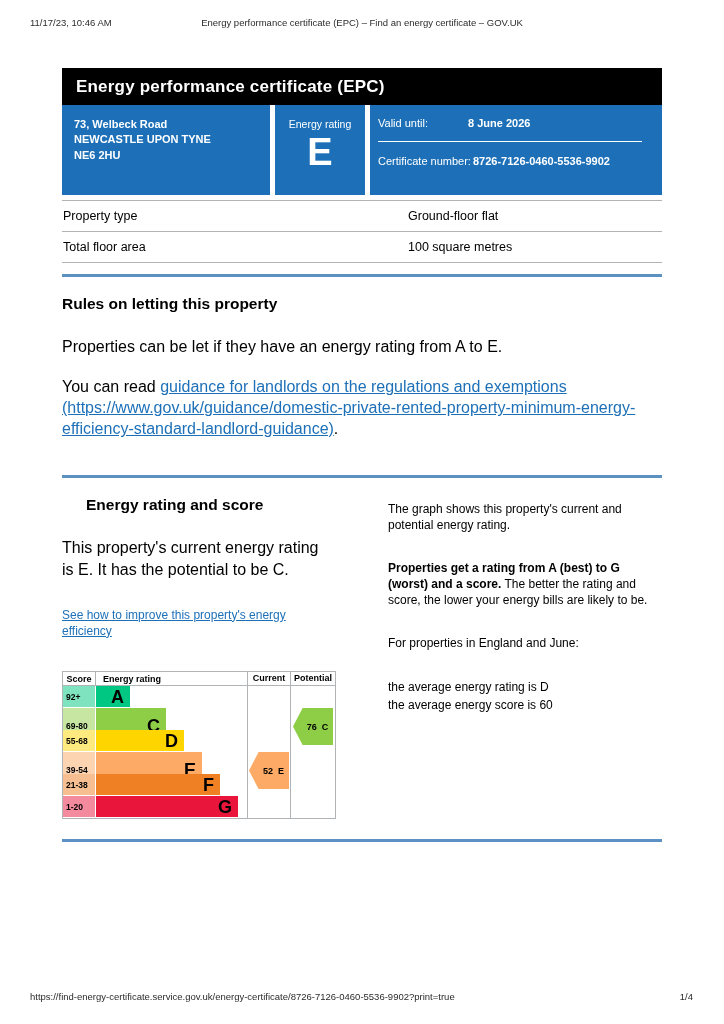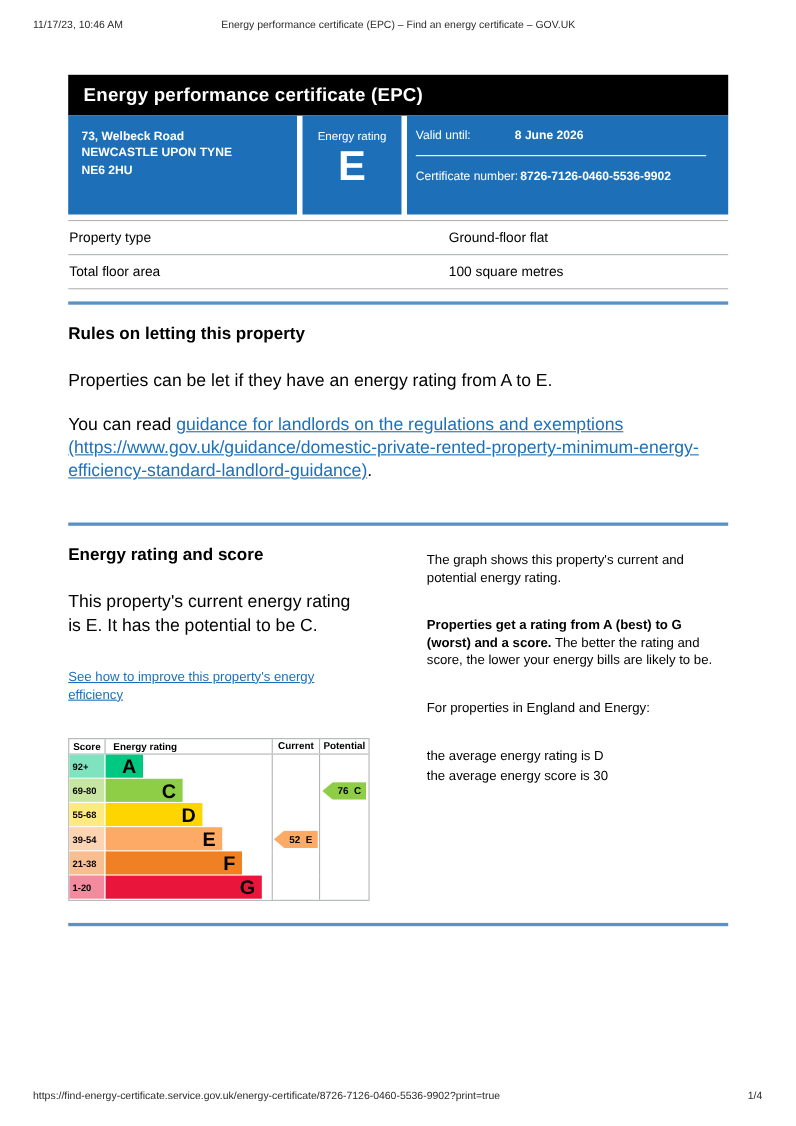--- a/index.html
+++ b/index.html
@@ -46,42 +46,42 @@
 
   h2.section-heading{font-size:15.5px;font-weight:bold;margin:18px 0 23px 0;}
   p.body-text{font-size:16px;line-height:1.32;margin:0 0 19px 0;overflow-wrap:break-word;}
   a.gov-link{color:#1d70b8;text-decoration:underline;}
 
   .letting-section .para2{margin-bottom:36px;}
 
   
   .rating-cols{display:flex;margin-top:16px;}
   .rating-left{flex:0 0 285px;}
-  .rating-left h2{margin-top:2px;}
+  .rating-left h2{margin-top:2px;margin-left:24px;}
   .rating-left .intro{width:272px;margin-bottom:27px;}
   .rating-left .improve-link{display:block;width:260px;font-size:12px;line-height:1.35;margin-bottom:32px;}
   .rating-right{flex:1;margin-left:41px;margin-top:8px;width:274px;}
   .rating-right p{margin:0 0 27px 0;font-size:12px;line-height:1.32;}
   .rating-right .avg-block{margin-top:13px;font-size:12px;line-height:1.5;}
 
   
   .epc-table{width:274px;border:1px solid #b1b4b6;box-sizing:border-box;background:#fff;}
   .epc-header{display:grid;grid-template-columns:32px 1fr 43px 45px;
     border-bottom:1px solid #b1b4b6;font-weight:bold;font-size:9px;height:13px;align-items:center;}
   .epc-header .h-score{text-align:center;}
   .epc-header .h-rating{padding-left:7px;border-left:1px solid #b1b4b6;height:100%;display:flex;align-items:center;box-sizing:border-box;}
   .epc-header .h-col{text-align:center;border-left:1px solid #b1b4b6;height:100%;line-height:13px;box-sizing:border-box;}
   .epc-row{display:grid;grid-template-columns:32px 1fr 43px 45px;height:22px;}
   .epc-score{font-weight:bold;font-size:8.5px;display:flex;align-items:center;padding-left:3px;
     border-bottom:1px solid #fff;box-sizing:border-box;}
   .epc-rating-cell{border-bottom:1px solid #fff;border-left:1px solid #fff;box-sizing:border-box;}
   .epc-bar{height:100%;display:flex;align-items:center;justify-content:flex-end;padding-right:6px;box-sizing:border-box;}
   .epc-letter{font-weight:bold;font-size:18px;line-height:1;}
   .epc-col-cell{border-left:1px solid #b1b4b6;display:flex;align-items:center;justify-content:center;box-sizing:border-box;}
-  .epc-arrow{width:40px;height:16px;display:flex;align-items:center;justify-content:center;
+  .epc-arrow{width:40px;height:37px;display:flex;align-items:center;justify-content:center;
     padding-left:9px;box-sizing:border-box;font-weight:bold;font-size:9px;
     clip-path:polygon(0 50%,24% 0,100% 0,100% 100%,24% 100%);}
   .chart-rule{margin-top:20px;}
 </style>
 </head>
 <body>
 
 <div class="print-header">
   <span class="timestamp">11/17/23, 10:46 AM</span>
   <span>Energy performance certificate (EPC) – Find an energy certificate – GOV.UK</span>
@@ -214,24 +214,24 @@
               <div class="epc-col-cell"></div>
               <div class="epc-col-cell"></div>
             </div>
           </div>
       </div>
     </div>
 
     <div class="rating-right">
       <p>The graph shows this property's current and potential energy rating.</p>
       <p><b>Properties get a rating from A (best) to G (worst) and a score.</b><span> The better the rating and score, the lower your energy bills are likely to be.</span></p>
-      <p>For properties in England and Energy:</p>
+      <p>For properties in England and June:</p>
       <div class="avg-block">
         <div>the average energy rating is D</div>
-        <div>the average energy score is 30</div>
+        <div>the average energy score is 60</div>
       </div>
     </div>
   </div>
 
   <hr class="section-rule chart-rule">
 
 </div>
 
 <div class="print-footer">
   <span>https://find-energy-certificate.service.gov.uk/energy-certificate/8726-7126-0460-5536-9902?print=true</span>

